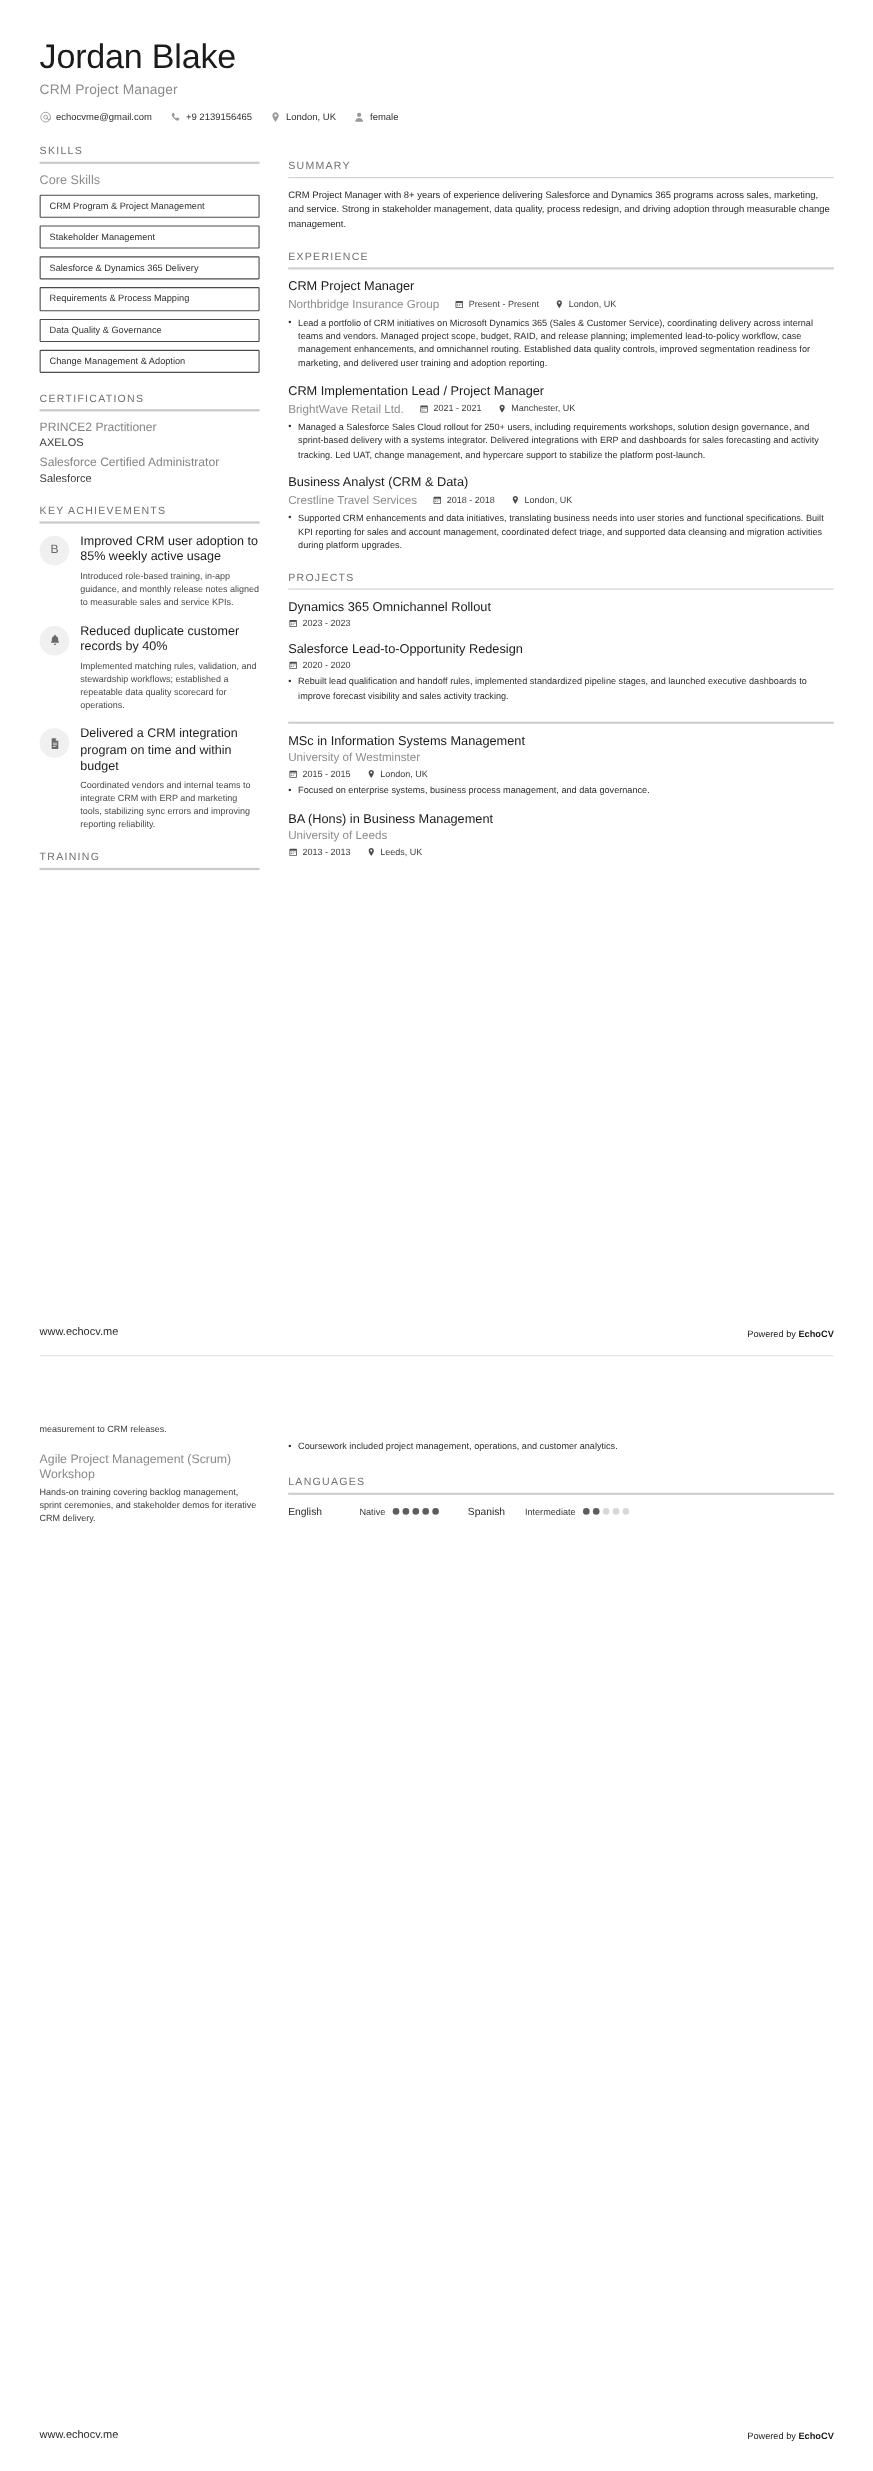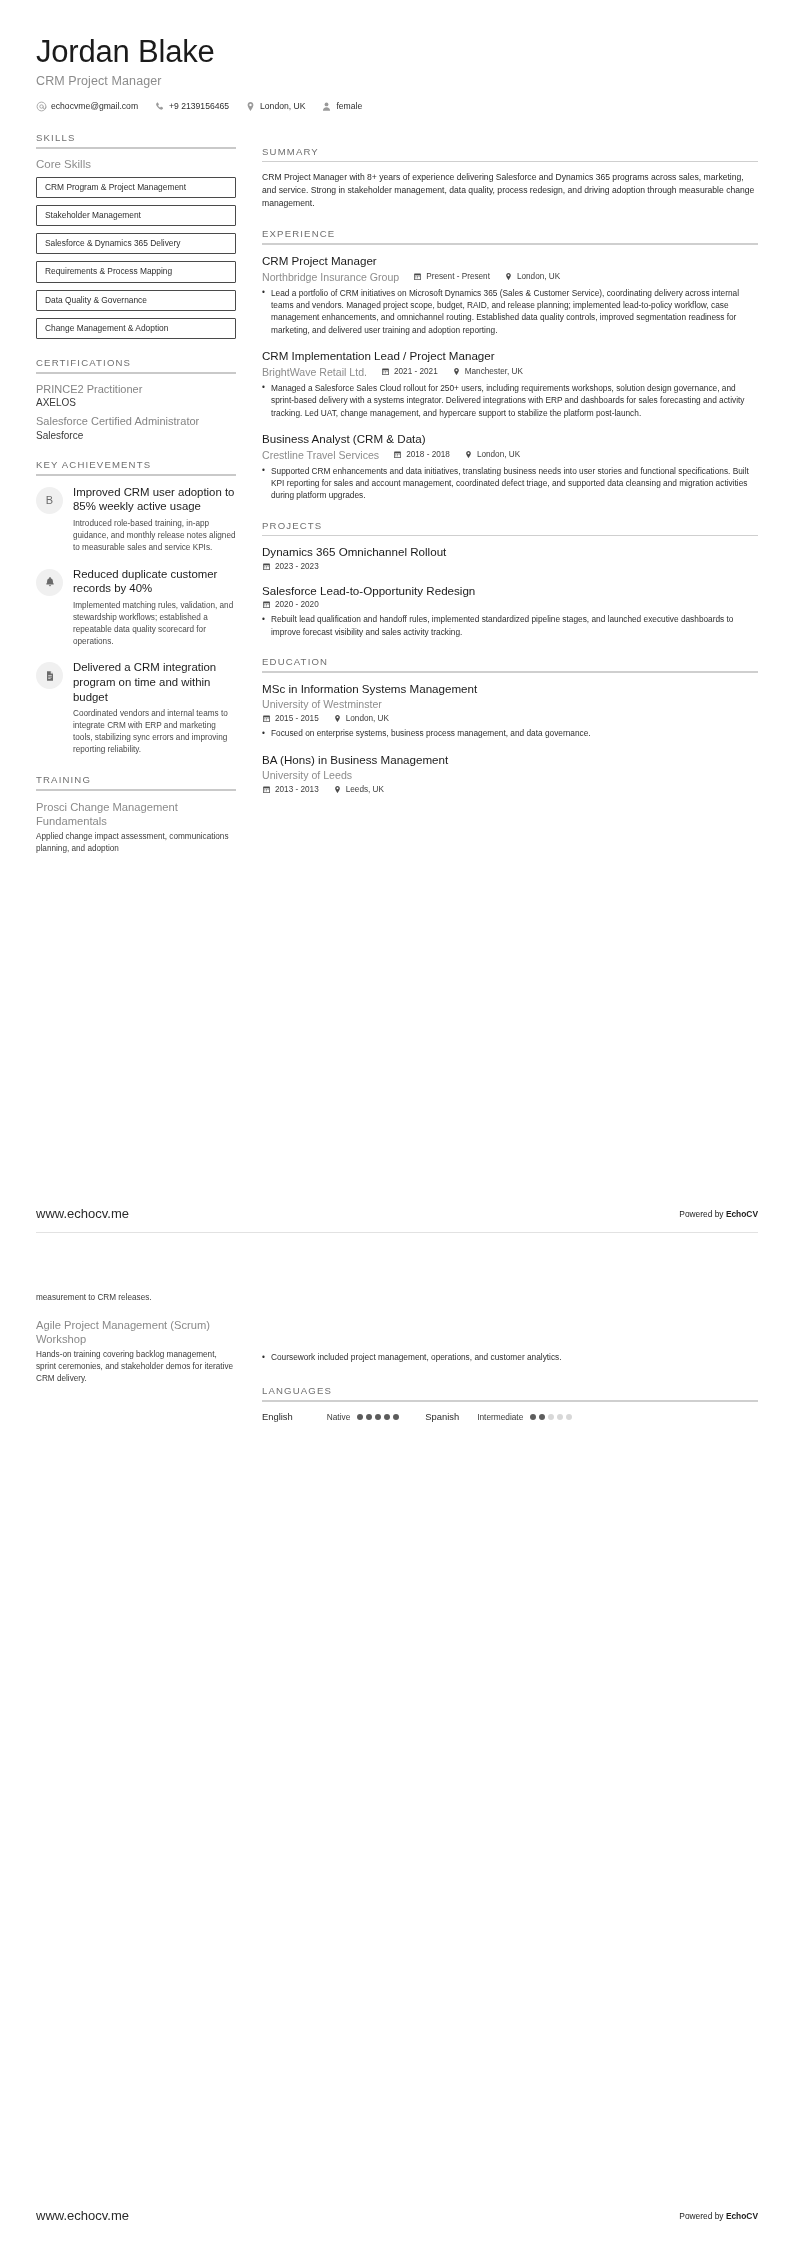--- a/index.html
+++ b/index.html
@@ -267,21 +267,21 @@
   
   .page-footer {
     position: absolute;
     left: 36px;
     right: 36px;
     display: flex;
     align-items: center;
     justify-content: space-between;
   }
   .footer-url {
-    font-size: 13px;
+    font-size: 10px;
     color: #2b2b2b;
   }
   .footer-brand {
     font-size: 8.4px;
     color: #1b1b1b;
   }
   .footer-brand b { font-weight: 700; }
   .footer-rule {
     position: absolute;
     left: 36px; right: 36px;
@@ -289,23 +289,23 @@
     background: #e2e2e2;
   }
 
   
   #footer-1 { top: 1206px; }
   #rule-1   { top: 1232px; }
   
   .overflow {
     position: absolute;
     left: 36px; right: 36px;
-    top: 1289px;
-    display: flex;
-    align-items: flex-start;
+    top: 1246px;
+    display: flex;
+    align-items: flex-end;
   }
   .overflow .col-left { width: 200px; flex: none; }
   .overflow .col-gap { width: 26px; flex: none; }
   .overflow .col-right { flex: 1 1 auto; min-width: 0; }
   #footer-2 { top: 2208px; }
 </style>
 </head>
 <body>
 
 <div class="page">
@@ -423,24 +423,20 @@
           <div class="ach-body">
             <div class="ach-title">Delivered a CRM integration program on time and within budget</div>
             <div class="ach-desc">Coordinated vendors and internal teams to integrate CRM with ERP and marketing tools, stabilizing sync errors and improving reporting reliability.</div>
           </div>
         </div>
       </div>
 
       <div class="sec">
         <div class="sec-head">TRAINING</div>
         <div class="sec-rule"></div>
-        <div class="train">
-          <div class="train-name">Prosci Change Management Fundamentals</div>
-          <div class="train-desc">Applied change impact assessment, communications planning, and adoption</div>
-        </div>
       </div>
 
     </div>
 
     <div class="col-gap"></div>
 
     <div class="col-right">
 
       <div class="sec">
         <div class="sec-head">SUMMARY</div>
@@ -591,21 +587,20 @@
               <span>2020 - 2020</span>
             </span>
           </div>
           <ul class="bullets">
             <li>Rebuilt lead qualification and handoff rules, implemented standardized pipeline stages, and launched executive dashboards to improve forecast visibility and sales activity tracking.</li>
           </ul>
         </div>
       </div>
 
       <div class="sec">
-        <div class="sec-head">EDUCATION</div>
         <div class="sec-rule thin"></div>
 
         <div class="entry">
           <div class="entry-title">MSc in Information Systems Management</div>
           <div class="entry-meta">
             <span class="entry-org">University of Westminster</span>
           </div>
           <div class="entry-meta">
             <span class="meta-chip">
               <span class="ico">

